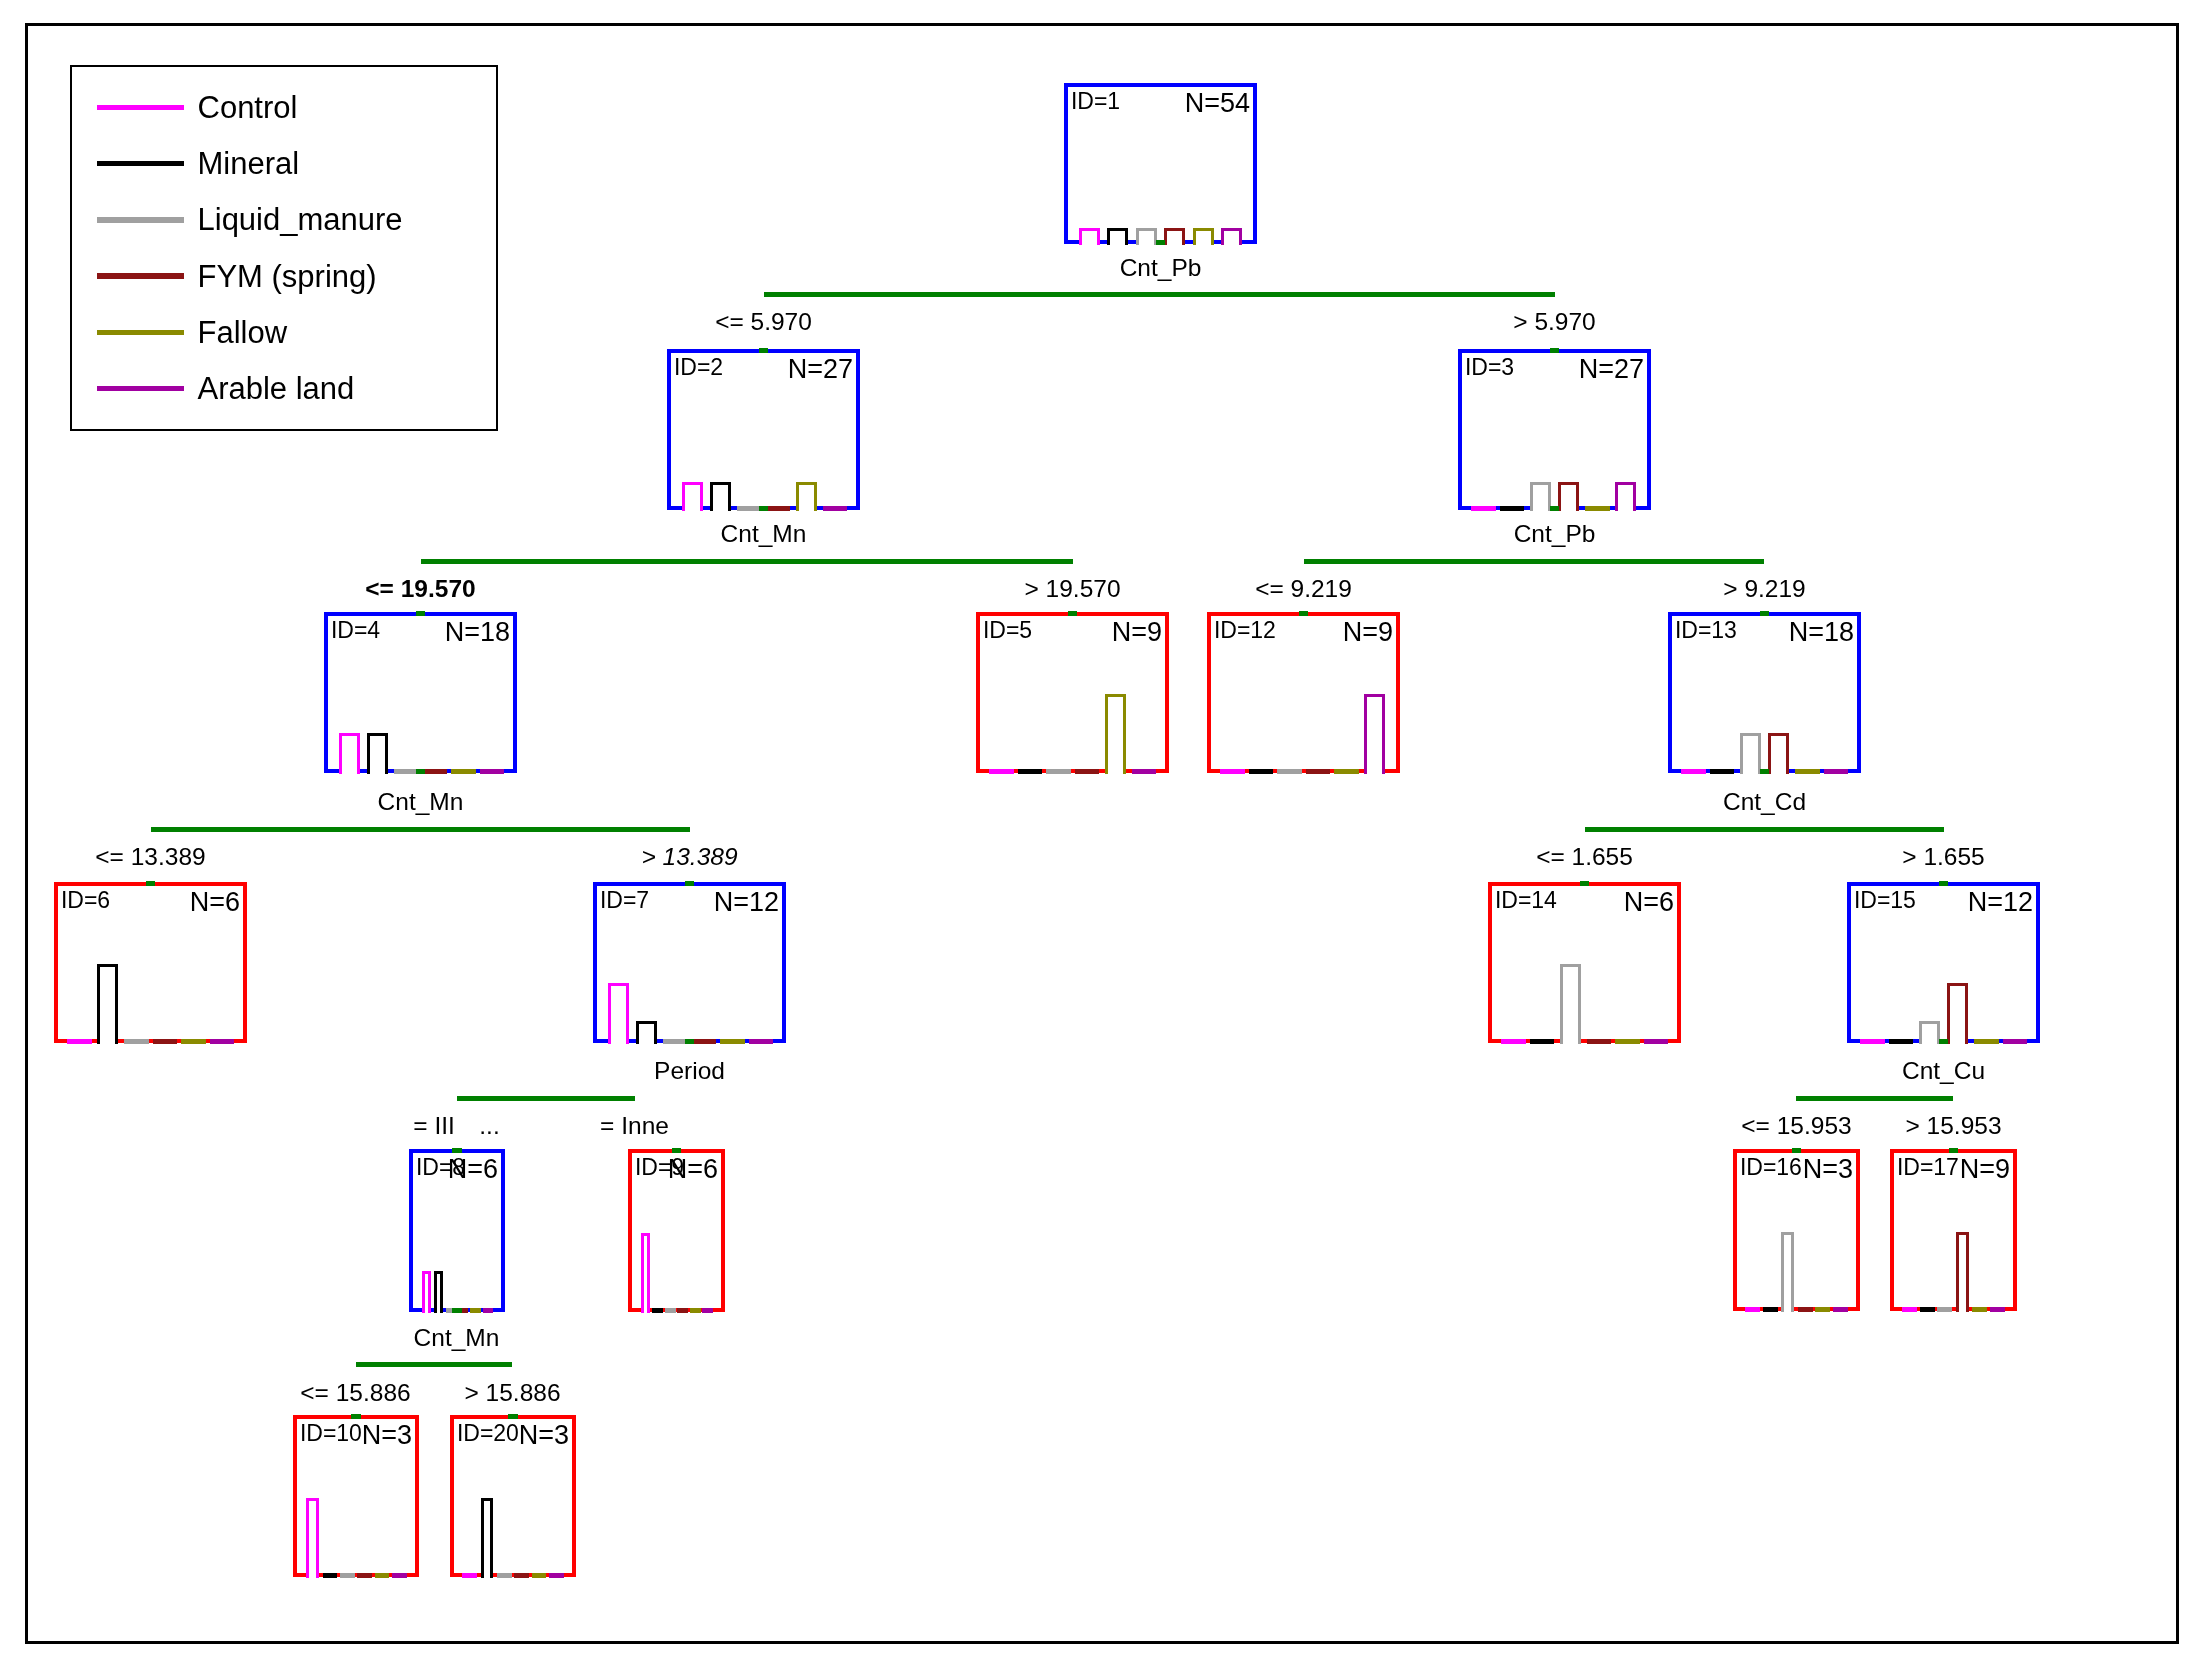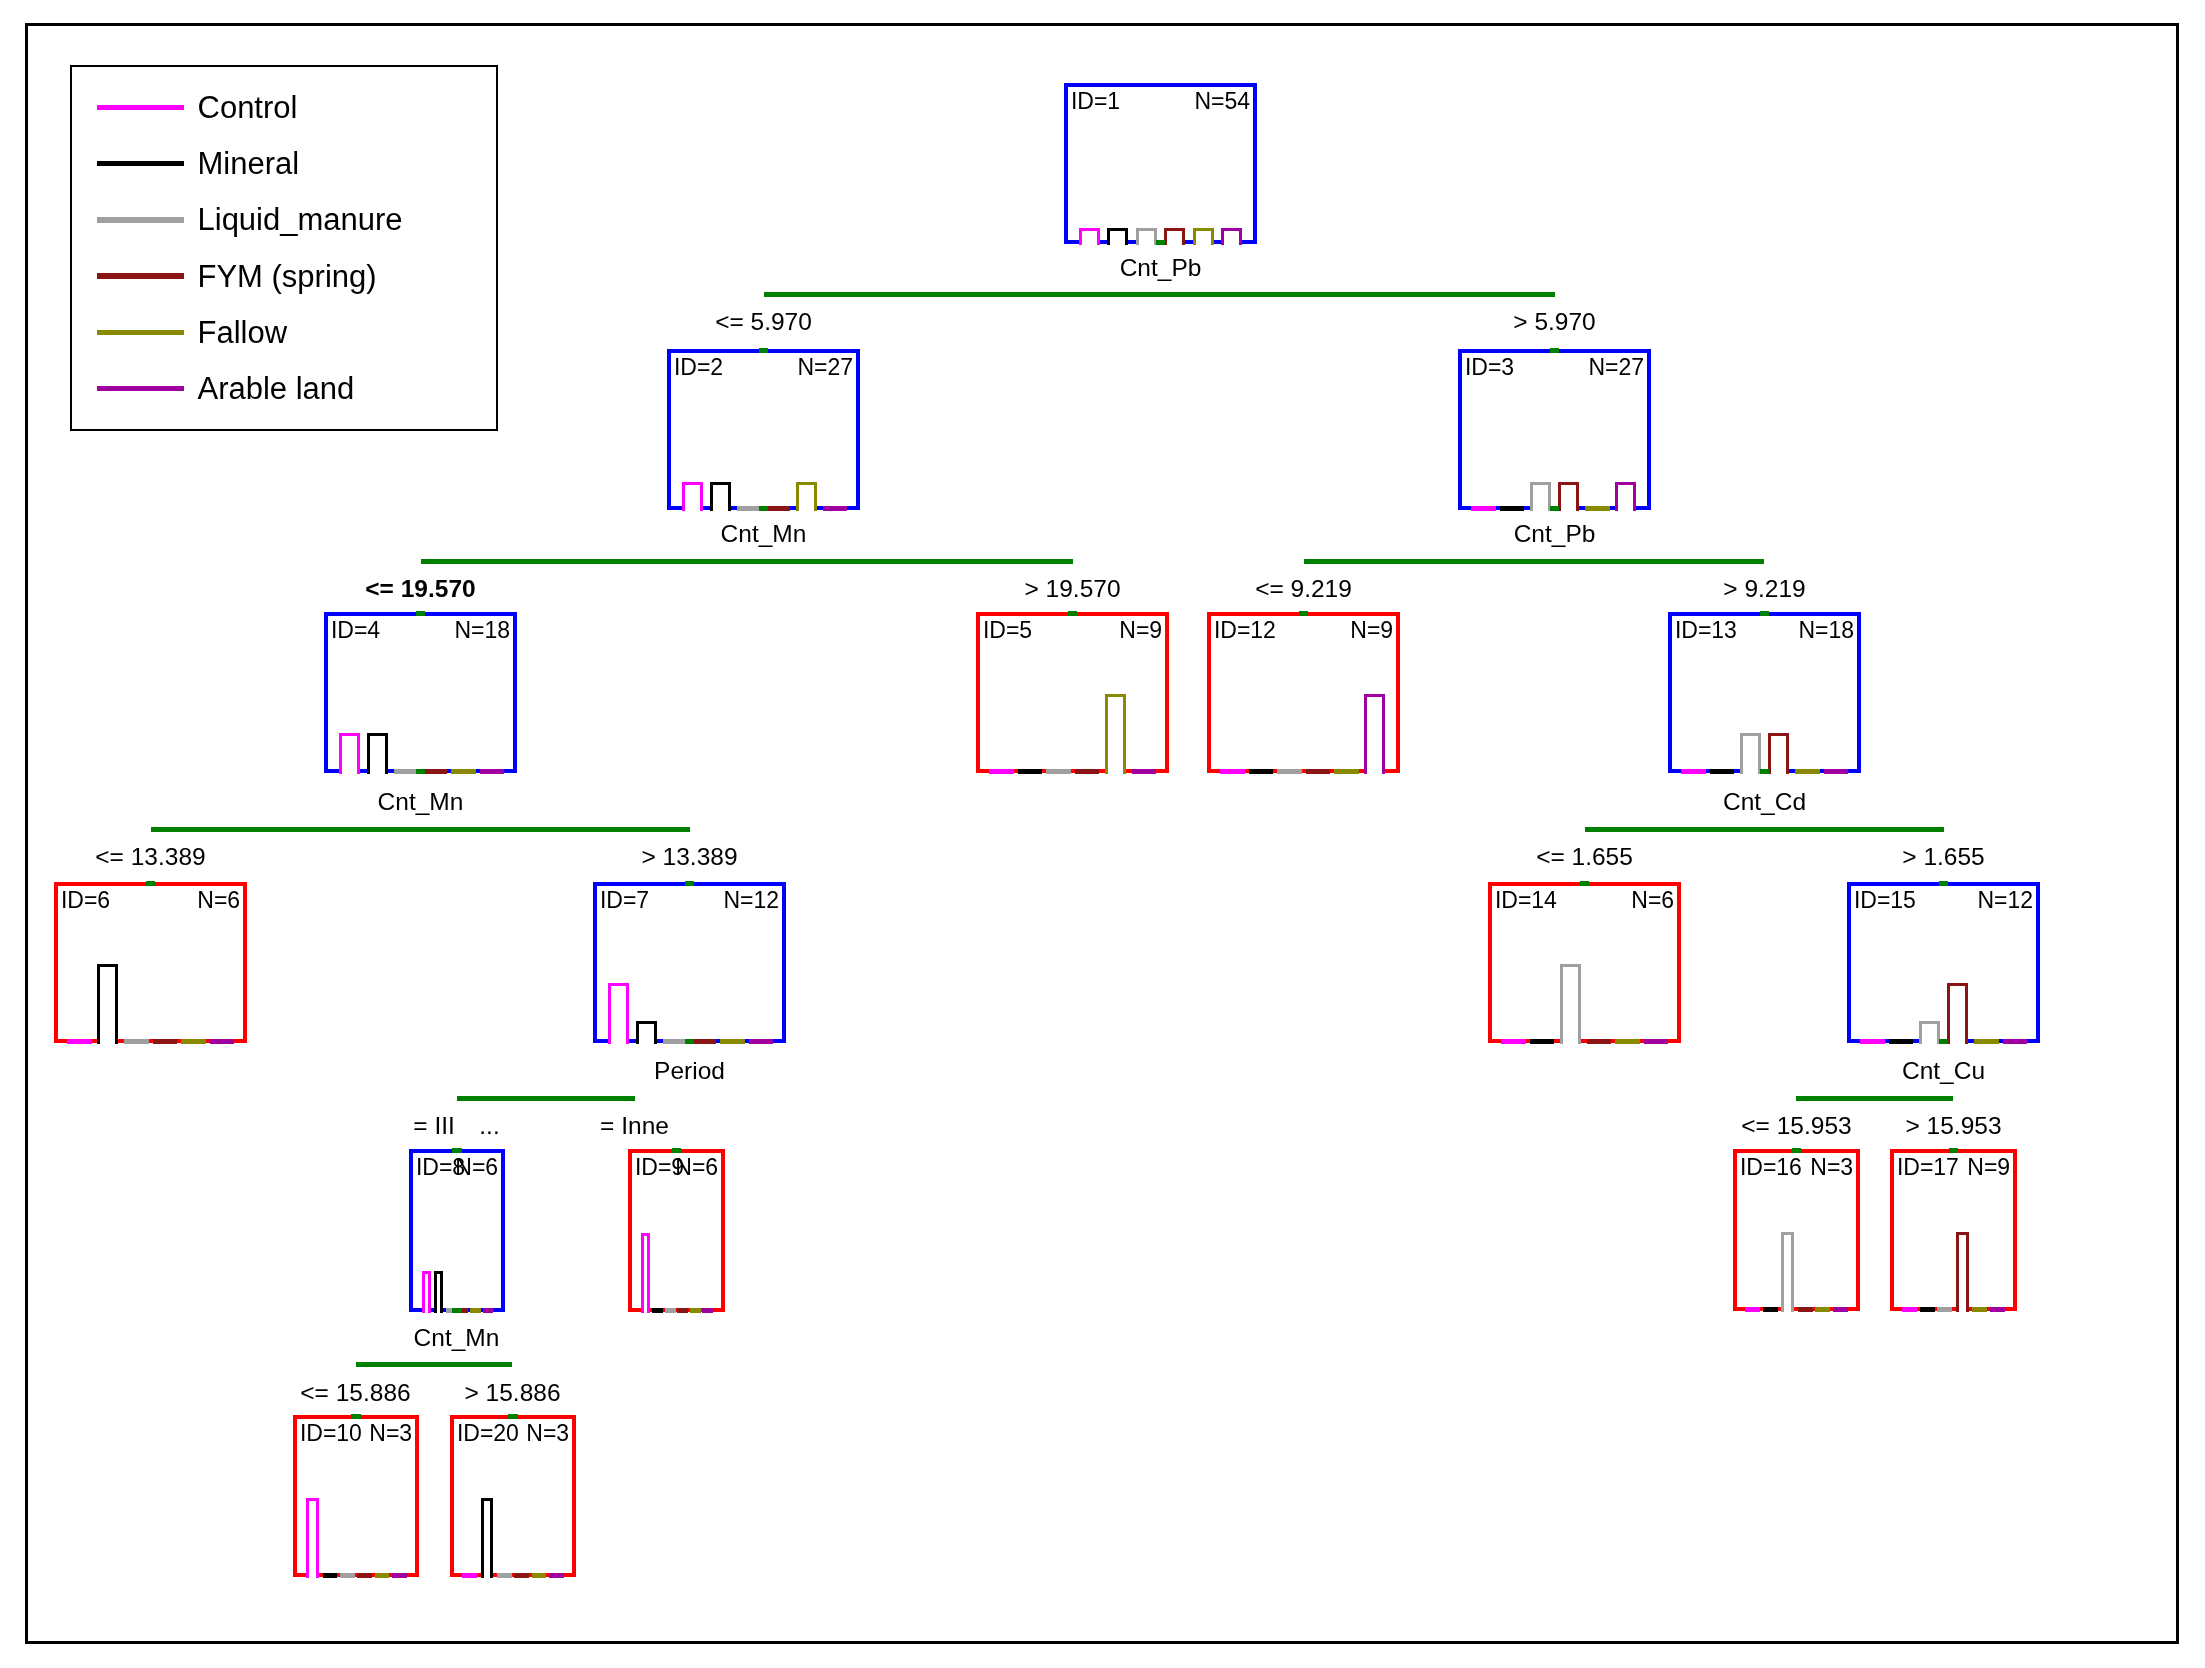--- a/index.html
+++ b/index.html
@@ -15,21 +15,21 @@
     padding-left:24.5px;
   }
   .lrow{display:flex;align-items:center;}
   .lline{width:87px;height:5.2px;flex:0 0 auto;}
   .llab{font-size:31px;color:#000000;margin-left:14px;white-space:nowrap;line-height:1;}
   #tree{position:absolute;left:0;top:0;width:100%;height:100%;}
   .node{position:absolute;box-sizing:border-box;background:#FFFFFF;}
   .internal{border:4.7px solid #0000FF;}
   .leaf{border:4.7px solid #FF0000;}
   .nid{position:absolute;left:2.9px;top:0.6px;font-size:23px;line-height:1.15;white-space:nowrap;}
-  .nn{position:absolute;right:2.9px;top:0.6px;font-size:23px;line-height:1.15;white-space:nowrap;}
+  .nn{position:absolute;right:2.9px;top:0.6px;font-size:27px;line-height:1.15;white-space:nowrap;}
   .bars{position:absolute;left:7px;right:7px;bottom:-4.7px;height:99px;display:flex;align-items:flex-end;}
   .slot{flex:1 1 0;display:flex;justify-content:center;align-items:flex-end;min-width:0;}
   .bar{width:72%;box-sizing:border-box;border:3.5px solid #000;border-bottom:none;background:#FFFFFF;}
   .zbar{width:86%;height:4.7px;}
   .tick{position:absolute;width:9.3px;height:4.7px;background:#008000;left:calc(50% - 4.7px);}
   .ttop{top:-4.7px;}
   .tbot{bottom:-4.7px;}
   .slabel{position:absolute;font-size:24.5px;line-height:1.1;text-align:center;white-space:nowrap;color:#000000;}
   .sline{position:absolute;height:5.2px;background:#008000;}
 </style>
@@ -504,21 +504,21 @@
     <div class="sline" style="left: 421px; top: 559px; width: 652px;"></div>
     <div class="slabel" style="left: 246px; top: 576px; width: 349px; font-weight: bold;">&lt;= 19.570</div>
     <div class="slabel" style="left: 898px; top: 576px; width: 349px;">&gt; 19.570</div>
     <div class="slabel" style="left: 1380px; top: 521px; width: 349px;">Cnt_Pb</div>
     <div class="sline" style="left: 1304px; top: 559px; width: 460px;"></div>
     <div class="slabel" style="left: 1129px; top: 576px; width: 349px;">&lt;= 9.219</div>
     <div class="slabel" style="left: 1590px; top: 576px; width: 349px;">&gt; 9.219</div>
     <div class="slabel" style="left: 246px; top: 789px; width: 349px;">Cnt_Mn</div>
     <div class="sline" style="left: 151px; top: 827px; width: 539px;"></div>
     <div class="slabel" style="left: -24px; top: 844px; width: 349px;">&lt;= 13.389</div>
-    <div class="slabel" style="left: 515px; top: 844px; width: 349px;">&gt; 13.389</div>
+    <div class="slabel" style="left: 515px; top: 844px; width: 349px; font-style: italic;">&gt; 13.389</div>
     <div class="slabel" style="left: 1590px; top: 789px; width: 349px;">Cnt_Cd</div>
     <div class="sline" style="left: 1585px; top: 827px; width: 359px;"></div>
     <div class="slabel" style="left: 1410px; top: 844px; width: 349px;">&lt;= 1.655</div>
     <div class="slabel" style="left: 1769px; top: 844px; width: 349px;">&gt; 1.655</div>
     <div class="slabel" style="left: 515px; top: 1058px; width: 349px;">Period</div>
     <div class="sline" style="left: 457px; top: 1096px; width: 178px;"></div>
     <div class="slabel" style="left: 282px; top: 1113px; width: 349px;">= III ...</div>
     <div class="slabel" style="left: 460px; top: 1113px; width: 349px;">= Inne</div>
     <div class="slabel" style="left: 1769px; top: 1058px; width: 349px;">Cnt_Cu</div>
     <div class="sline" style="left: 1796px; top: 1096px; width: 157px;"></div>

